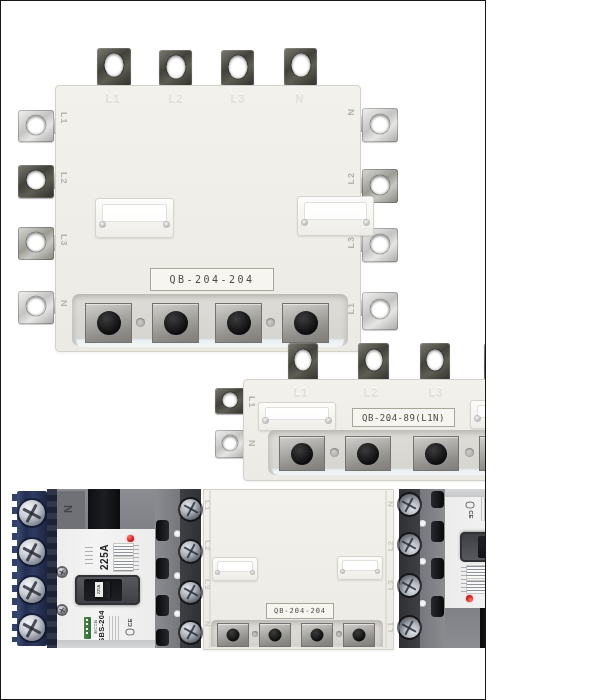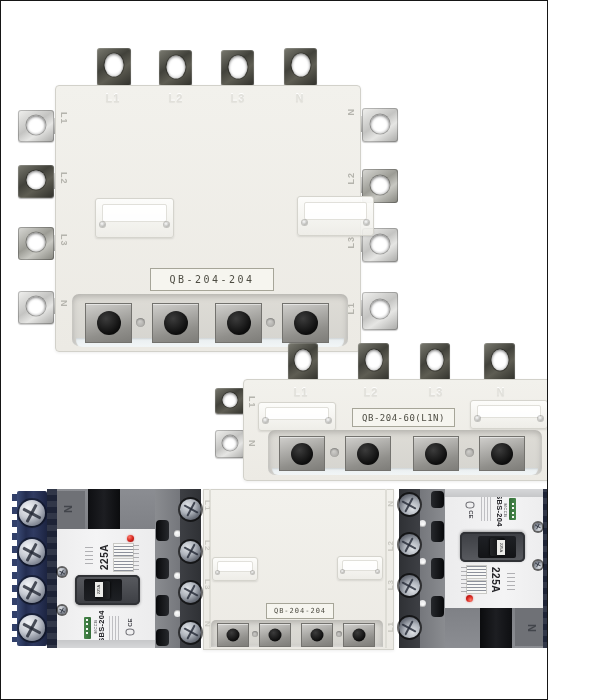--- a/index.html
+++ b/index.html
@@ -1,16 +1,16 @@
 <!DOCTYPE html>
 <html><head>
 <meta charset="utf-8">
 <style>
   html,body{margin:0;padding:0;background:#fff;}
-  #canvas{position:relative;width:548px;height:700px;background:#ffffff;overflow:hidden;
+  #canvas{position:relative;width:486px;height:700px;background:#ffffff;overflow:hidden;
           font-family:"Liberation Sans",sans-serif;}
   .frame{position:absolute;inset:0;border:1px solid #161616;z-index:60;pointer-events:none;}
   .ph{position:absolute;inset:0;}
   
   .lug{position:absolute;border-radius:3px;}
   .lug .hole{position:absolute;left:50%;top:46%;transform:translate(-50%,-50%);
     background:radial-gradient(circle at 45% 40%,#ffffff 55%,#ececec 78%,#d2d2d2);
     border-radius:50%;box-shadow:inset 0 1px 3px rgba(0,0,0,.55),0 0 0 1px rgba(0,0,0,.3);}
   .hole.hv{width:19px;height:23px;}
   .hole.hv2{width:17px;height:21px;}
@@ -254,21 +254,21 @@
 
     <div class="clip" style="left:258px;top:402px;width:76px;height:27px">
       <span class="scr" style="left:4px;top:15px"></span>
       <span class="scr" style="left:67px;top:15px"></span>
     </div>
     <div class="clip" style="left:470px;top:400px;width:76px;height:27px">
       <span class="scr" style="left:4px;top:15px"></span>
       <span class="scr" style="left:67px;top:15px"></span>
     </div>
 
-    <div class="plate" style="left:352px;top:408px;width:101px;height:17px;font-size:9px;letter-spacing:.5px">QB-204-60(L1N)</div>
+    <div class="plate" style="left:352px;top:408px;width:101px;height:17px;font-size:9px;letter-spacing:.5px">QB-204-89(L1N)</div>
 
     <div class="tray" style="left:268px;top:430px;width:274px;height:45px"></div>
     <div class="trayfoot" style="left:272px;top:468px;width:266px;height:7px"></div>
     <div class="tsq" style="left:279px;top:436px;width:44px;height:33px">
         <span class="bhole"></span>
       </div>
     <div class="tsq" style="left:345px;top:436px;width:44px;height:33px">
         <span class="bhole"></span>
       </div>
     <div class="tsq" style="left:413px;top:436px;width:44px;height:33px">

